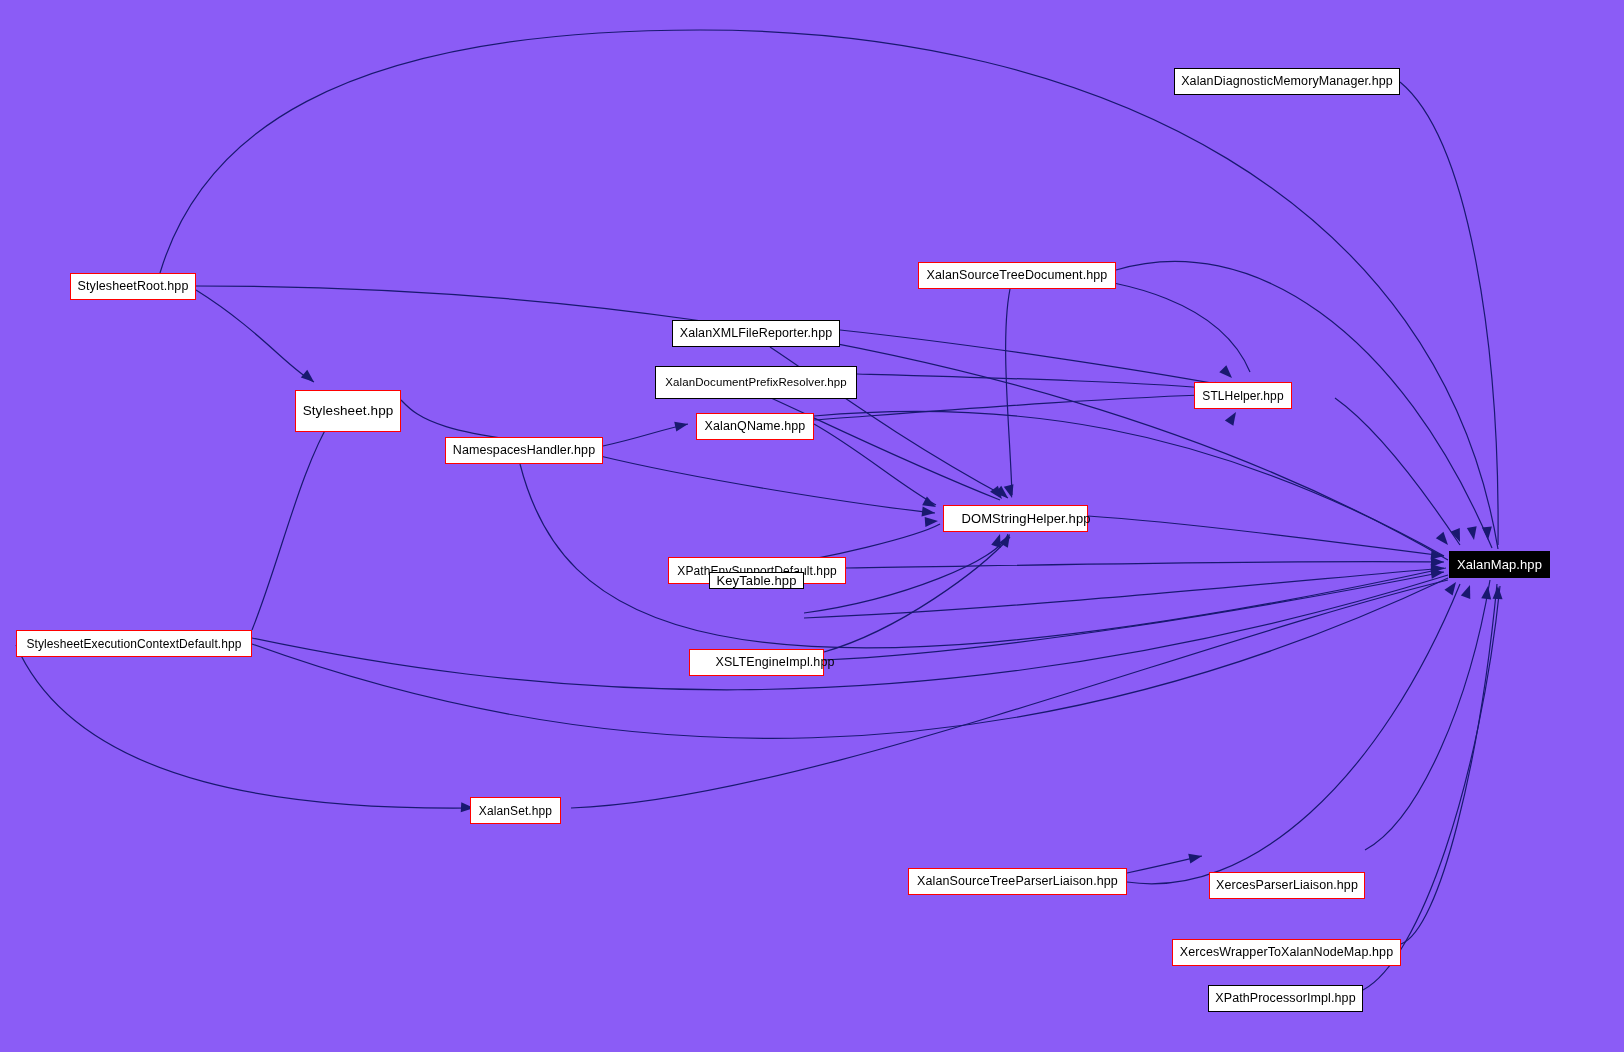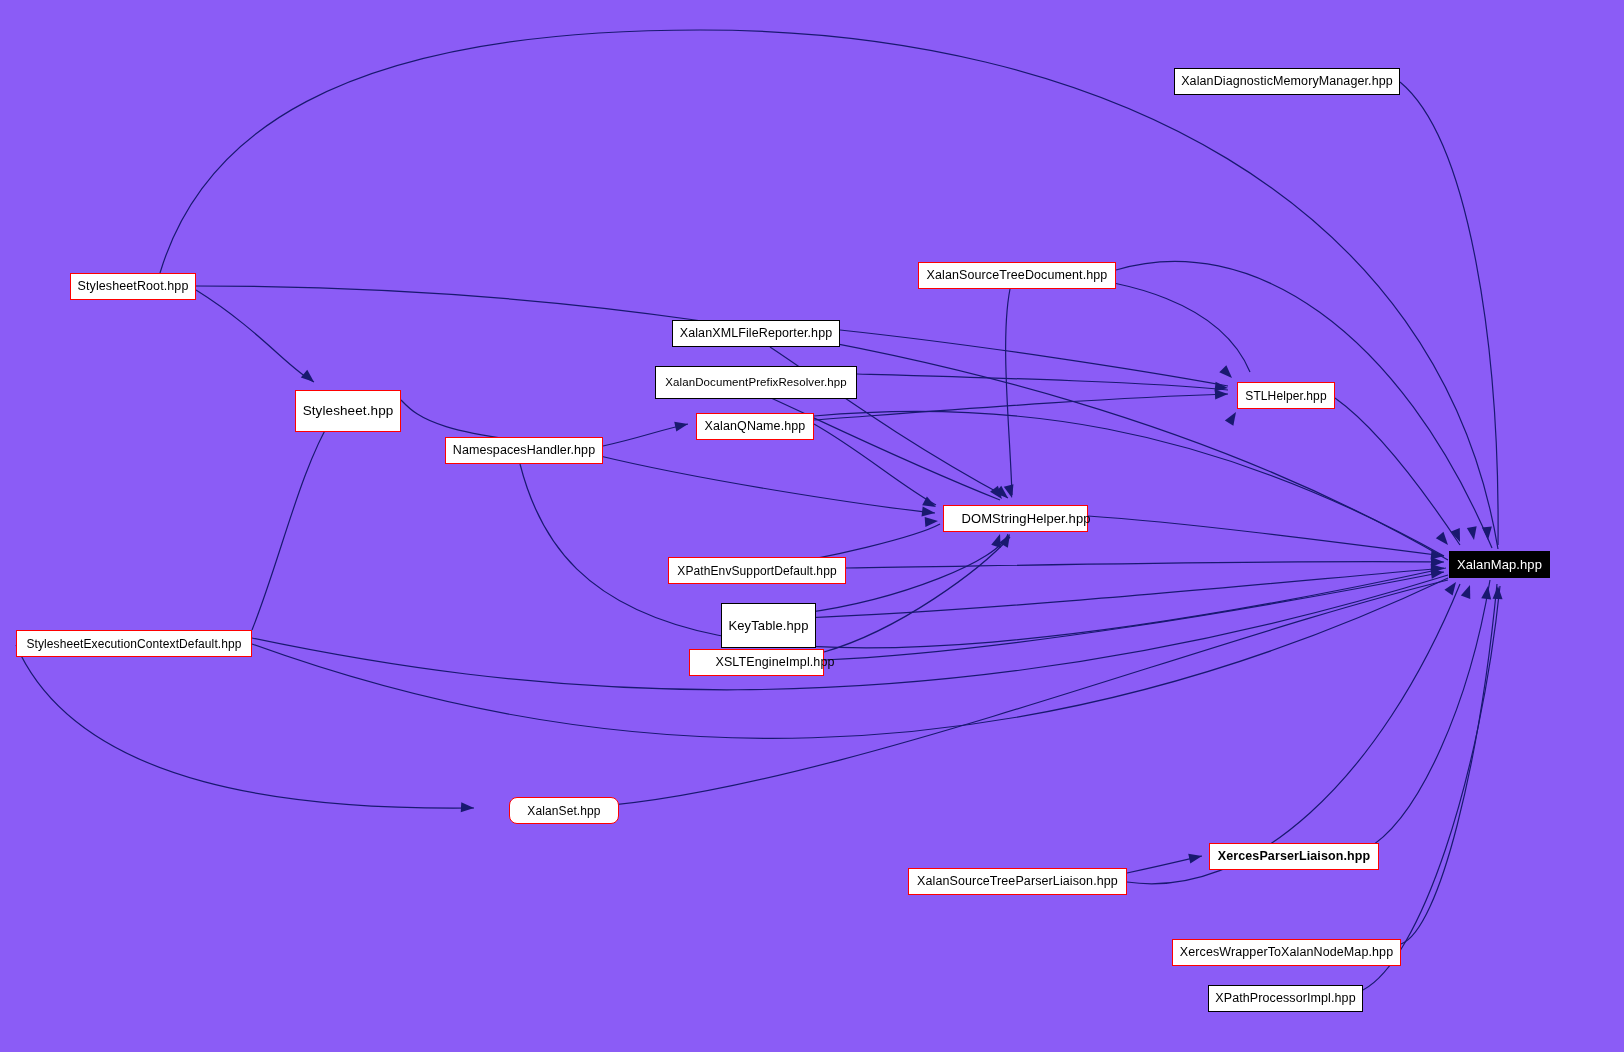--- a/index.html
+++ b/index.html
@@ -136,54 +136,54 @@
       </div>
       <div class="graph-node red" style="left: 70px; top: 273px; width: 126px; height: 27px;">
         <span class="node-label" style="font-size: 12.5px;">StylesheetRoot.hpp</span>
       </div>
       <div class="graph-node " style="left: 672px; top: 320px; width: 168px; height: 27px;">
         <span class="node-label" style="font-size: 12.5px;">XalanXMLFileReporter.hpp</span>
       </div>
       <div class="graph-node " style="left: 655px; top: 366px; width: 202px; height: 33px;">
         <span class="node-label" style="font-size: 11.5px;">XalanDocumentPrefixResolver.hpp</span>
       </div>
-      <div class="graph-node red" style="left: 1237px; top: 382px; width: 98px; height: 27px; justify-content: center;">
+      <div class="graph-node red" style="left: 1194px; top: 382px; width: 98px; height: 27px; justify-content: center;">
         <span class="node-label" style="font-size: 12px;">STLHelper.hpp</span>
       </div>
       <div class="graph-node red" style="left: 295px; top: 390px; width: 106px; height: 42px;">
         <span class="node-label" style="font-size: 13.5px;">Stylesheet.hpp</span>
       </div>
       <div class="graph-node red" style="left: 696px; top: 413px; width: 118px; height: 27px;">
         <span class="node-label" style="font-size: 12.5px;">XalanQName.hpp</span>
       </div>
       <div class="graph-node red" style="left: 445px; top: 437px; width: 158px; height: 27px;">
         <span class="node-label" style="font-size: 12.5px;">NamespacesHandler.hpp</span>
       </div>
       <div class="graph-node red" style="left: 943px; top: 505px; width: 145px; height: 27px;">
         <span class="node-label" style="font-size: 13px; padding-left: 27px;">DOMStringHelper.hpp</span>
       </div>
       <div class="graph-node target" style="left: 1449px; top: 551px; width: 101px; height: 27px;">
         <span class="node-label" style="font-size: 13px;">XalanMap.hpp</span>
       </div>
       <div class="graph-node red" style="left: 668px; top: 557px; width: 178px; height: 27px;">
         <span class="node-label" style="font-size: 12px;">XPathEnvSupportDefault.hpp</span>
       </div>
-      <div class="graph-node " style="left: 709px; top: 603px; width: 95px; height: 45px; margin-left: 12px;">
+      <div class="graph-node " style="left: 709px; top: 572px; width: 95px; height: 17px;">
         <span class="node-label" style="font-size: 13px;">KeyTable.hpp</span>
       </div>
       <div class="graph-node red" style="left: 689px; top: 649px; width: 135px; height: 27px; padding-left: 37px;">
         <span class="node-label" style="font-size: 12.5px;">XSLTEngineImpl.hpp</span>
       </div>
       <div class="graph-node red" style="left: 16px; top: 630px; width: 236px; height: 27px;">
         <span class="node-label" style="font-size: 12px;">StylesheetExecutionContextDefault.hpp</span>
       </div>
-      <div class="graph-node red" style="left: 509px; top: 797px; width: 110px; height: 27px; border-radius: 8px;">
+      <div class="graph-node red" style="left: 470px; top: 797px; width: 91px; height: 27px;">
         <span class="node-label" style="font-size: 12px;">XalanSet.hpp</span>
       </div>
-      <div class="graph-node red" style="left: 1209px; top: 843px; width: 170px; height: 27px; font-weight: bold;">
+      <div class="graph-node red" style="left: 1209px; top: 872px; width: 156px; height: 27px;">
         <span class="node-label" style="font-size: 12.5px;">XercesParserLiaison.hpp</span>
       </div>
       <div class="graph-node red" style="left: 908px; top: 868px; width: 219px; height: 27px; text-align: right;">
         <span class="node-label" style="font-size: 12.5px;">XalanSourceTreeParserLiaison.hpp</span>
       </div>
       <div class="graph-node red" style="left: 1172px; top: 939px; width: 229px; height: 27px;">
         <span class="node-label" style="font-size: 12.5px;">XercesWrapperToXalanNodeMap.hpp</span>
       </div>
       <div class="graph-node " style="left: 1208px; top: 985px; width: 155px; height: 27px;">
         <span class="node-label" style="font-size: 12.5px;">XPathProcessorImpl.hpp</span>

